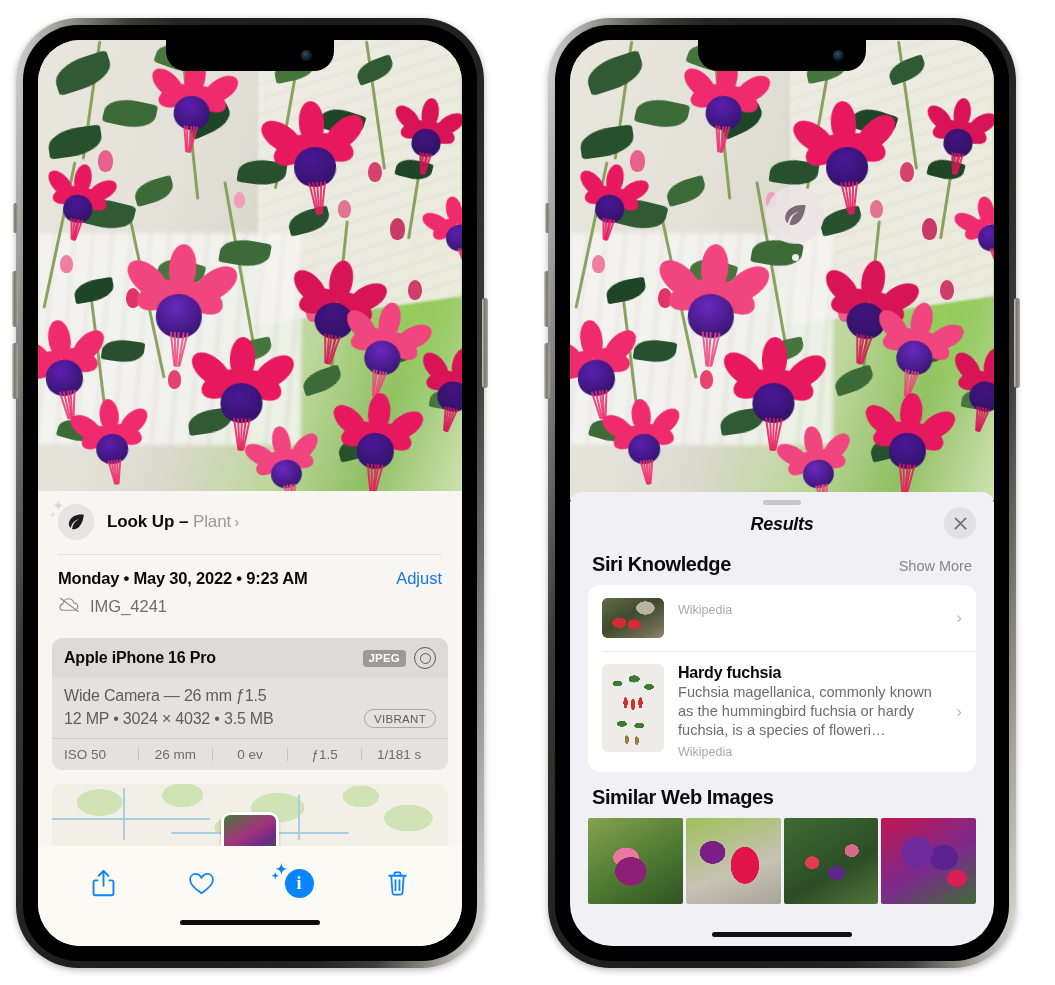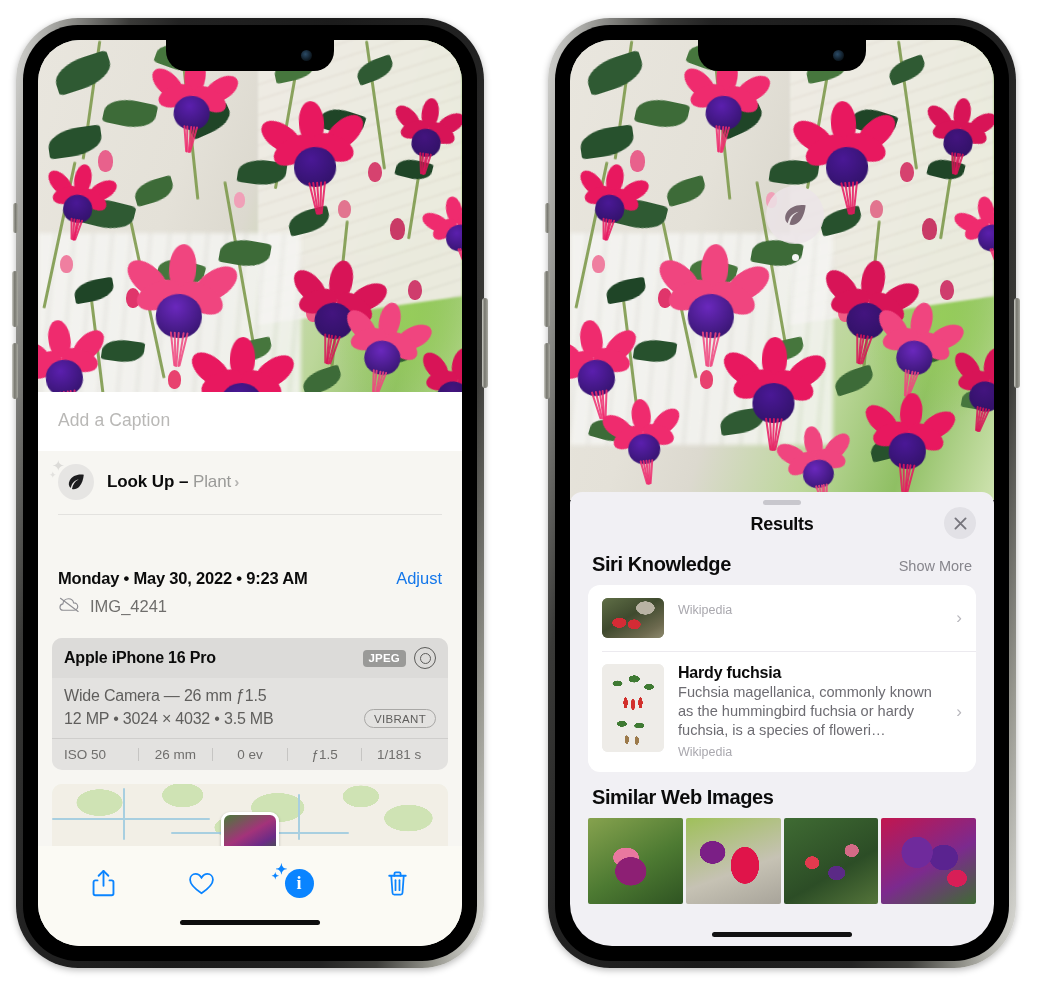--- a/index.html
+++ b/index.html
@@ -64,21 +64,21 @@
   .lookup-ic svg{width:22px;height:22px;}
   .sparkle{position:absolute;left:-6px;top:-6px;color:#dcdbd8;font-size:15px;line-height:1;}
   .sparkle2{position:absolute;left:-9px;top:7px;color:#e2e1de;font-size:9px;line-height:1;}
   .lookup-txt{font-size:17px;font-weight:700;color:#0b0b0b;letter-spacing:-.1px;}
   .lookup-txt .sub{font-weight:400;color:#9a9a98;}
   .chev{color:#b5b4b2;font-size:15px;margin-left:3px;}
 
   .divider{height:1px;background:#e3e2df;margin:0 20px;}
 
   .meta{padding:14px 20px 10px 20px;}
-  .meta-row1{display:flex;align-items:flex-start;justify-content:space-between;margin-top:40px;}
+  .meta-row1{display:flex;align-items:flex-start;justify-content:space-between;}
   .meta-date{font-size:16.5px;font-weight:600;color:#0b0b0b;letter-spacing:-.2px;}
   .adjust{font-size:16.5px;color:#1477ea;}
   .meta-row2{display:flex;align-items:center;gap:9px;margin-top:8px;}
   .meta-row2 svg{width:23px;height:17px;}
   .fname{font-size:16.5px;color:#6f6e6c;}
 
   .camcard{margin:11px 14px 0 14px;border-radius:10px;background:#e3e2e0;overflow:hidden;}
   .cc-top{display:flex;align-items:center;justify-content:space-between;padding:9px 12px 9px 12px;background:#dcdbd9;}
   .cc-title{font-size:16px;font-weight:600;color:#0b0b0b;letter-spacing:-.2px;}
   .cc-right{display:flex;align-items:center;gap:8px;}
@@ -115,21 +115,21 @@
   .tb-item{width:56px;display:flex;align-items:center;justify-content:center;position:relative;}
   .infobtn{position:relative;width:29px;height:29px;border-radius:50%;background:#0a84ff;display:flex;align-items:center;justify-content:center;color:#fff;font-size:18px;font-weight:700;font-family:"Liberation Serif",serif;}
   .infobtn .sp{position:absolute;left:-9px;top:-8px;color:#0a84ff;font-size:14px;}
   .infobtn .sp2{position:absolute;left:-13px;top:2px;color:#0a84ff;font-size:9px;}
   .homebar{height:26px;background:#fbfaf4;display:flex;align-items:flex-start;justify-content:center;}
   .homebar i{display:block;width:140px;height:5px;border-radius:3px;background:#0d0d0d;}
 
   
   .rsheet{position:absolute;left:0;right:0;bottom:0;background:#f1f0f4;z-index:20;border-radius:12px 12px 0 0;}
   .grabber{width:38px;height:5px;border-radius:3px;background:#c8c7cd;margin:8px auto 0 auto;}
-  .rhead{position:relative;text-align:center;padding:9px 0 12px 0;}
+  .rhead{position:relative;text-align:center;padding:9px 0 12px 0;font-style:italic;}
   .rhead .t{font-size:18px;font-weight:700;color:#0b0b0b;letter-spacing:-.3px;}
   .closebtn{position:absolute;right:18px;top:2px;width:32px;height:32px;border-radius:50%;background:#e2e1e6;display:flex;align-items:center;justify-content:center;}
   .closebtn svg{width:15px;height:15px;}
   .sec{display:flex;align-items:baseline;justify-content:space-between;padding:6px 22px 9px 22px;}
   .sec .h{font-size:20px;font-weight:700;color:#0b0b0b;letter-spacing:-.4px;}
   .sec .more{font-size:14.5px;color:#86858c;}
   .card{margin:0 18px;background:#fff;border-radius:12px;overflow:hidden;}
   .krow{display:flex;align-items:flex-start;gap:14px;padding:13px 14px 13px 14px;position:relative;}
   .krow + .krow::before{content:"";position:absolute;left:14px;right:0;top:0;height:1px;background:#eceaef;}
   .kthumb{flex:none;border-radius:6px;overflow:hidden;position:relative;background:#6d7a57;}
@@ -398,21 +398,20 @@
             </div>
         </div>
 
         <div class="notch">
 
           <div class="frontcam"></div>
         </div>
 
         <div class="sheet">
 
-          <div class="caption">Add a Caption</div>
 
           <div class="lookup">
             <div class="lookup-ic">
               <span class="sparkle">✦</span>
               <span class="sparkle2">✦</span>
               <svg viewBox="0 0 24 24" aria-hidden="true">
                 <path d="M20.5 4.2C14 3 7.6 5.6 5.1 10.4c-1.7 3.2-1 6.5 1 8.2l.9-2.6c.4-1.2 1-2.3 1.8-3.2 1.6-1.9 4-3.1 6.2-3.4-2 .9-3.9 2.4-5.1 4.1-.7 1-1.2 2.1-1.5 3.2l-.8 2.9c2.6.9 5.9-.2 8.1-2.6 2.9-3.1 4.3-7.9 4.8-12.8z" fill="#1c1c1e"></path>
               </svg>
             </div>
             <div class="lookup-txt">

